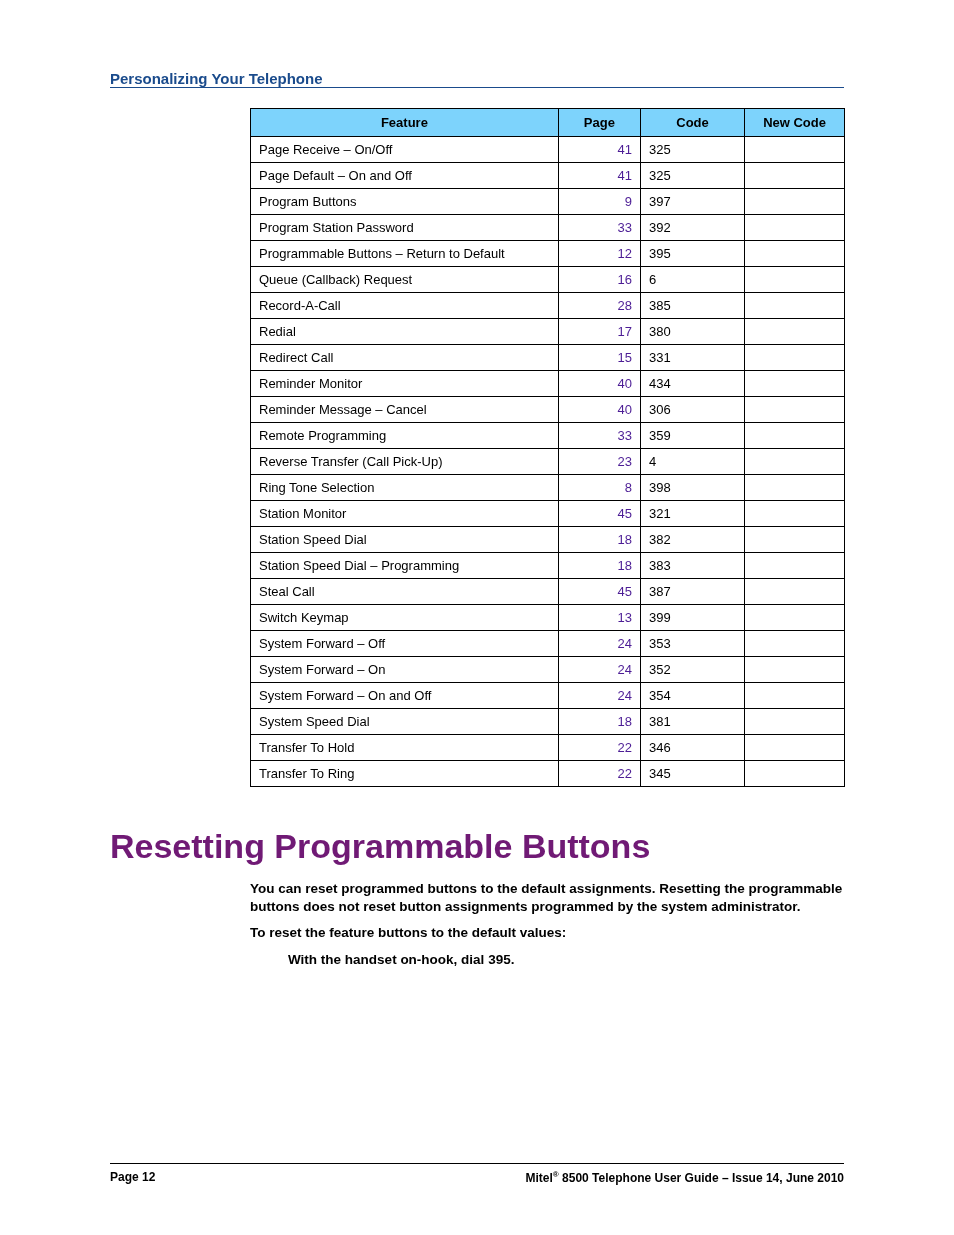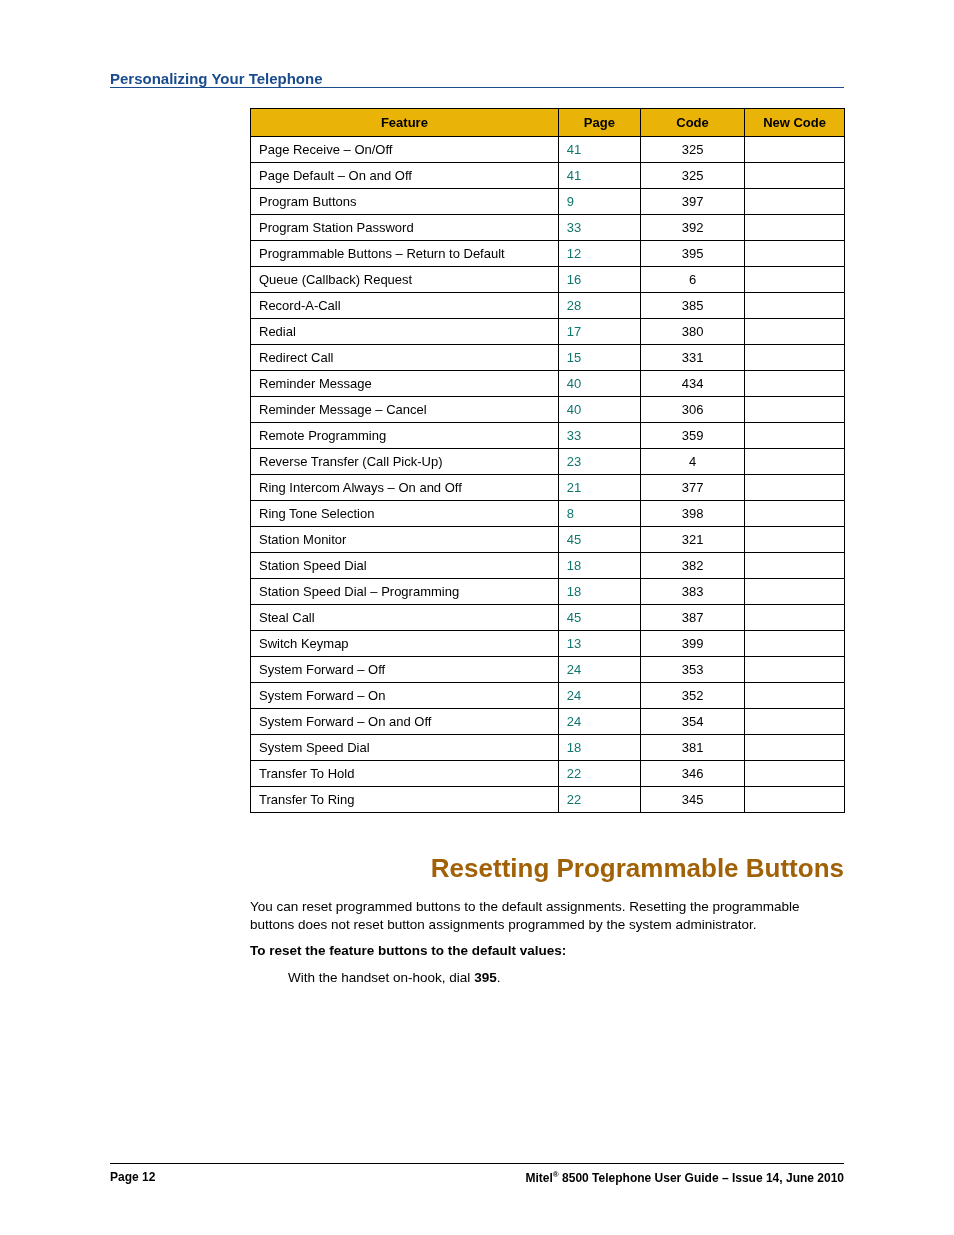--- a/index.html
+++ b/index.html
@@ -24,58 +24,58 @@
     border-bottom: 1.5px solid #1a4b8c;
     margin-bottom: 20px;
   }
   table.feature-table {
     border-collapse: collapse;
     margin-left: 140px;
     width: 595px;
     font-size: 13px;
   }
   table.feature-table th {
-    background: #eab308;
+    background: #7dd3fc;
     font-weight: bold;
     text-align: center;
     padding: 6px 8px;
     border: 1px solid #000;
   }
   table.feature-table td {
     border: 1px solid #000;
     padding: 5px 8px;
     vertical-align: middle;
   }
   table.feature-table td.feature-col {
     text-align: left;
     width: 320px;
   }
   table.feature-table td.page-col {
+    text-align: right;
+    color: #4c1d95;
+    width: 70px;
+  }
+  table.feature-table td.code-col {
     text-align: left;
-    color: #0f766e;
-    width: 70px;
-  }
-  table.feature-table td.code-col {
-    text-align: center;
     width: 95px;
   }
   table.feature-table td.newcode-col {
     width: 90px;
   }
   h1.section-heading {
-    color: #a16207;
-    font-size: 26px;
+    color: #701a75;
+    font-size: 34px;
     font-weight: bold;
     margin: 40px 0 14px 0;
-    text-align: right;
   }
   .body-indent {
     margin-left: 140px;
     font-size: 13.5px;
     line-height: 1.35;
+    font-weight: bold;
   }
   .body-indent p {
     margin: 8px 0;
   }
   .body-indent .step {
     margin-left: 38px;
     margin-top: 6px;
   }
   .footer {
     position: absolute;
@@ -159,47 +159,41 @@
           <td class="code-col">380</td>
           <td class="newcode-col"></td>
         </tr>
         <tr>
           <td class="feature-col">Redirect Call</td>
           <td class="page-col">15</td>
           <td class="code-col">331</td>
           <td class="newcode-col"></td>
         </tr>
         <tr>
-          <td class="feature-col">Reminder Message</td>
+          <td class="feature-col">Reminder Monitor</td>
           <td class="page-col">40</td>
           <td class="code-col">434</td>
           <td class="newcode-col"></td>
         </tr>
         <tr>
           <td class="feature-col">Reminder Message – Cancel</td>
           <td class="page-col">40</td>
           <td class="code-col">306</td>
           <td class="newcode-col"></td>
         </tr>
         <tr>
           <td class="feature-col">Remote Programming</td>
           <td class="page-col">33</td>
           <td class="code-col">359</td>
           <td class="newcode-col"></td>
         </tr>
         <tr>
           <td class="feature-col">Reverse Transfer (Call Pick-Up)</td>
           <td class="page-col">23</td>
           <td class="code-col">4</td>
-          <td class="newcode-col"></td>
-        </tr>
-        <tr>
-          <td class="feature-col">Ring Intercom Always – On and Off</td>
-          <td class="page-col">21</td>
-          <td class="code-col">377</td>
           <td class="newcode-col"></td>
         </tr>
         <tr>
           <td class="feature-col">Ring Tone Selection</td>
           <td class="page-col">8</td>
           <td class="code-col">398</td>
           <td class="newcode-col"></td>
         </tr>
         <tr>
           <td class="feature-col">Station Monitor</td>

